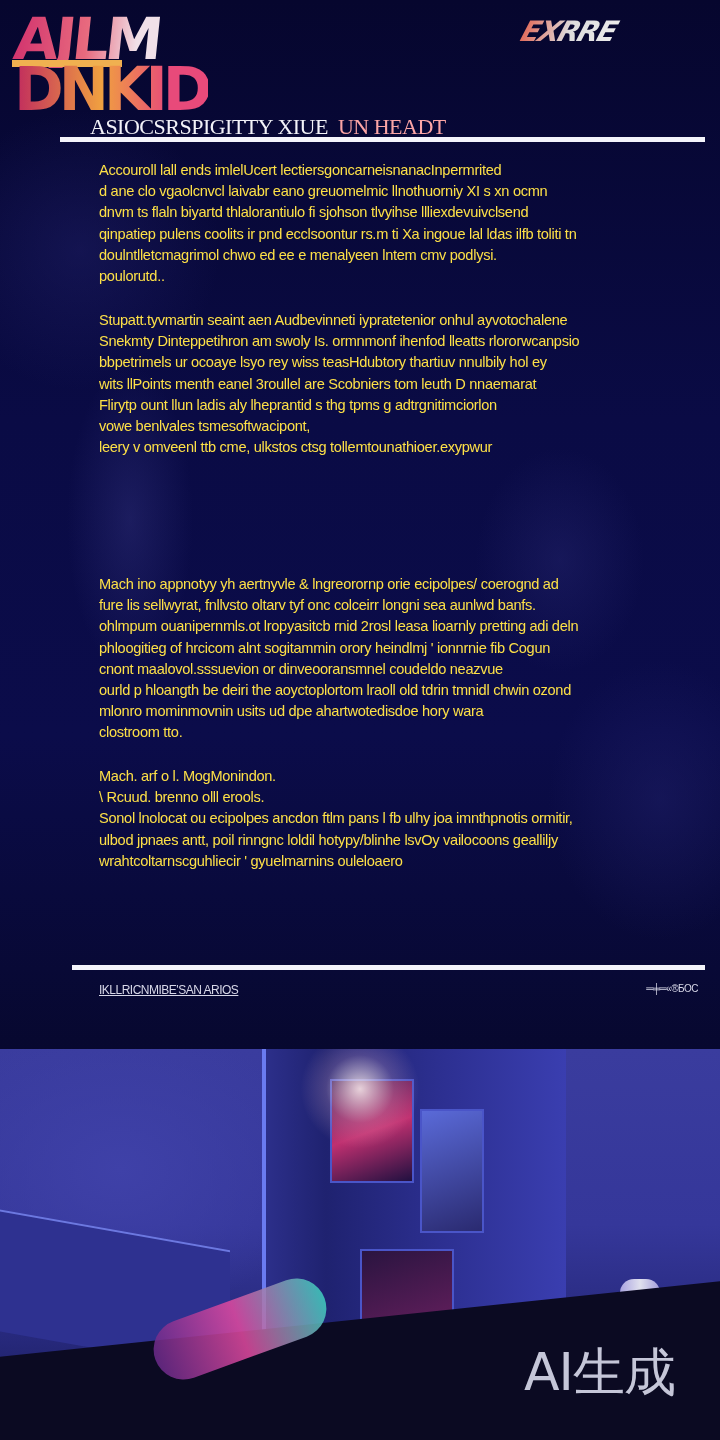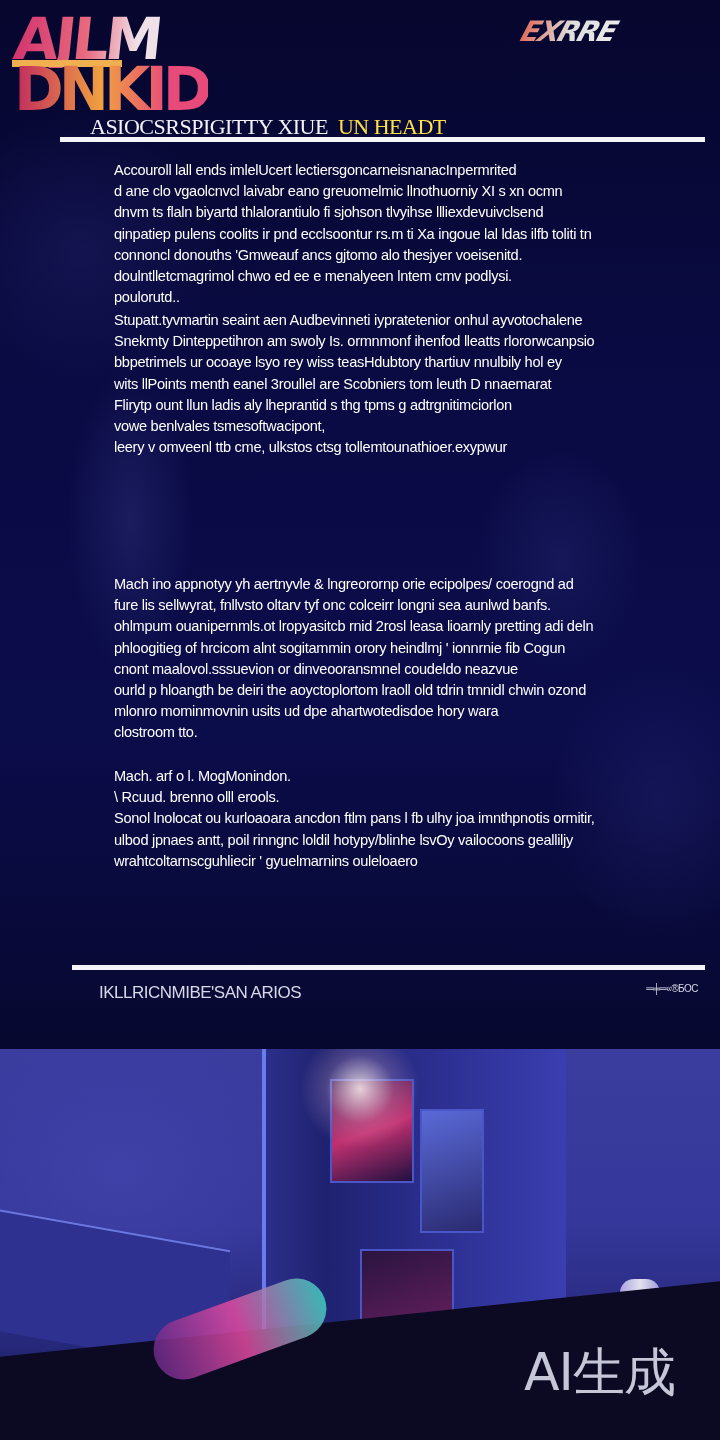--- a/index.html
+++ b/index.html
@@ -41,35 +41,35 @@
     position: absolute; left: 522px; top: 12px; width: 190px; height: 40px;
     font: italic bold 28px/40px "DejaVu Sans", sans-serif; letter-spacing: -2px;
     background: linear-gradient(90deg, #e06a5a 0%, #ddd 25%, #eee 55%, #e23a7a 75%, #c02060 100%);
     -webkit-background-clip: text; background-clip: text; color: transparent;
     transform: skewX(-18deg);
   }
   .subtitle {
     position: absolute; left: 90px; top: 116px; white-space: nowrap;
     font: 22px/1 "Liberation Serif", serif; color: #f2f2f8; letter-spacing: -0.5px;
   }
-  .subtitle .faint { color: #fde047; margin-left: 10px; }
+  .subtitle .faint { color: #fca5a5; margin-left: 10px; }
   .rule { position: absolute; background: #f4f4fb; }
   .rule.top { left: 60px; top: 137px; width: 645px; height: 5px; }
   .rule.bottom { left: 72px; top: 965px; width: 633px; height: 5px; }
   .para {
-    position: absolute; left: 114px; width: 560px;
-    font-size: 14.6px; line-height: 21.2px; color: #ffffff; letter-spacing: -0.3px;
+    position: absolute; left: 99px; width: 560px;
+    font-size: 14.6px; line-height: 21.2px; color: #fde047; letter-spacing: -0.3px;
   }
   .para div { white-space: nowrap; }
   .p1 { top: 160px; }
   .p2 { top: 310px; }
   .p3 { top: 574px; }
   .p4 { top: 766px; }
   .footer-left {
-    position: absolute; left: 99px; top: 983px; font-size: 17px; color: #d8d8e8; letter-spacing: -0.5px;
+    position: absolute; left: 99px; top: 983px; font-size: 12px; color: #d8d8e8; letter-spacing: -0.5px; text-decoration: underline;
   }
   .footer-right {
     position: absolute; right: 22px; top: 983px; font-size: 10px; color: #d8d8e8; letter-spacing: -0.5px;
   }
   .scene {
     position: absolute; left: 0; top: 1049px; width: 720px; height: 391px; overflow: hidden;
     background:
       radial-gradient(ellipse 260px 200px at 120px 120px, #3f41a8, transparent 75%),
       linear-gradient(180deg, #3a3c9e 0%, #35379a 45%, #26287a 75%, #14164a 100%);
   }
@@ -123,21 +123,20 @@
   <span>ASIOCSRSPIGITTY XIUE</span><span class="faint">UN HEADT</span>
 </div>
 
 <div class="rule top"></div>
 
 <div class="para p1">
   <div>Accouroll lall ends imlelUcert lectiersgoncarneisnanacInpermrited</div>
   <div>d ane clo vgaolcnvcl laivabr eano greuomelmic llnothuorniy XI s xn ocmn</div>
   <div>dnvm ts flaln biyartd thlalorantiulo fi sjohson tlvyihse llliexdevuivclsend</div>
   <div>qinpatiep pulens coolits ir pnd ecclsoontur rs.m ti Xa ingoue lal ldas ilfb toliti tn</div>
-  <div>connoncl donouths 'Gmweauf ancs gjtomo alo thesjyer voeisenitd.</div>
   <div>doulntlletcmagrimol chwo ed ee e menalyeen lntem cmv podlysi.</div>
   <div>poulorutd..</div>
 </div>
 
 <div class="para p2">
   <div>Stupatt.tyvmartin seaint aen Audbevinneti iypratetenior onhul ayvotochalene</div>
   <div>Snekmty Dinteppetihron am swoly Is. ormnmonf ihenfod lleatts rlororwcanpsio</div>
   <div>bbpetrimels ur ocoaye lsyo rey wiss teasHdubtory thartiuv nnulbily hol ey</div>
   <div>wits llPoints  menth eanel 3roullel are Scobniers tom leuth D nnaemarat</div>
   <div>Flirytp ount llun ladis aly lheprantid s thg tpms g adtrgnitimciorlon</div>
@@ -152,21 +151,21 @@
   <div>phloogitieg of hrcicom alnt sogitammin orory heindlmj ' ionnrnie fib Cogun</div>
   <div>cnont maalovol.sssuevion or dinveooransmnel coudeldo neazvue</div>
   <div>ourld p hloangth be deiri the aoyctoplortom lraoll old tdrin tmnidl chwin ozond</div>
   <div>mlonro mominmovnin usits ud dpe ahartwotedisdoe  hory wara</div>
   <div>clostroom tto.</div>
 </div>
 
 <div class="para p4">
   <div>Mach. arf o l. MogMonindon.</div>
   <div>\ Rcuud. brenno olll erools.</div>
-  <div>Sonol lnolocat ou kurloaoara ancdon ftlm pans l fb ulhy joa imnthpnotis ormitir,</div>
+  <div>Sonol lnolocat ou ecipolpes ancdon ftlm pans l fb ulhy joa imnthpnotis ormitir,</div>
   <div>ulbod jpnaes antt, poil rinngnc loldil hotypy/blinhe lsvOy vailocoons gealliljy</div>
   <div>wrahtcoltarnscguhliecir ' gyuelmarnins ouleloaero</div>
 </div>
 
 <div class="rule bottom"></div>
 
 <div class="footer-left">IKLLRICNMIBE'SAN ARIOS</div>
 <div class="footer-right">═╪═«®БОС</div>
 
 <div class="scene">

